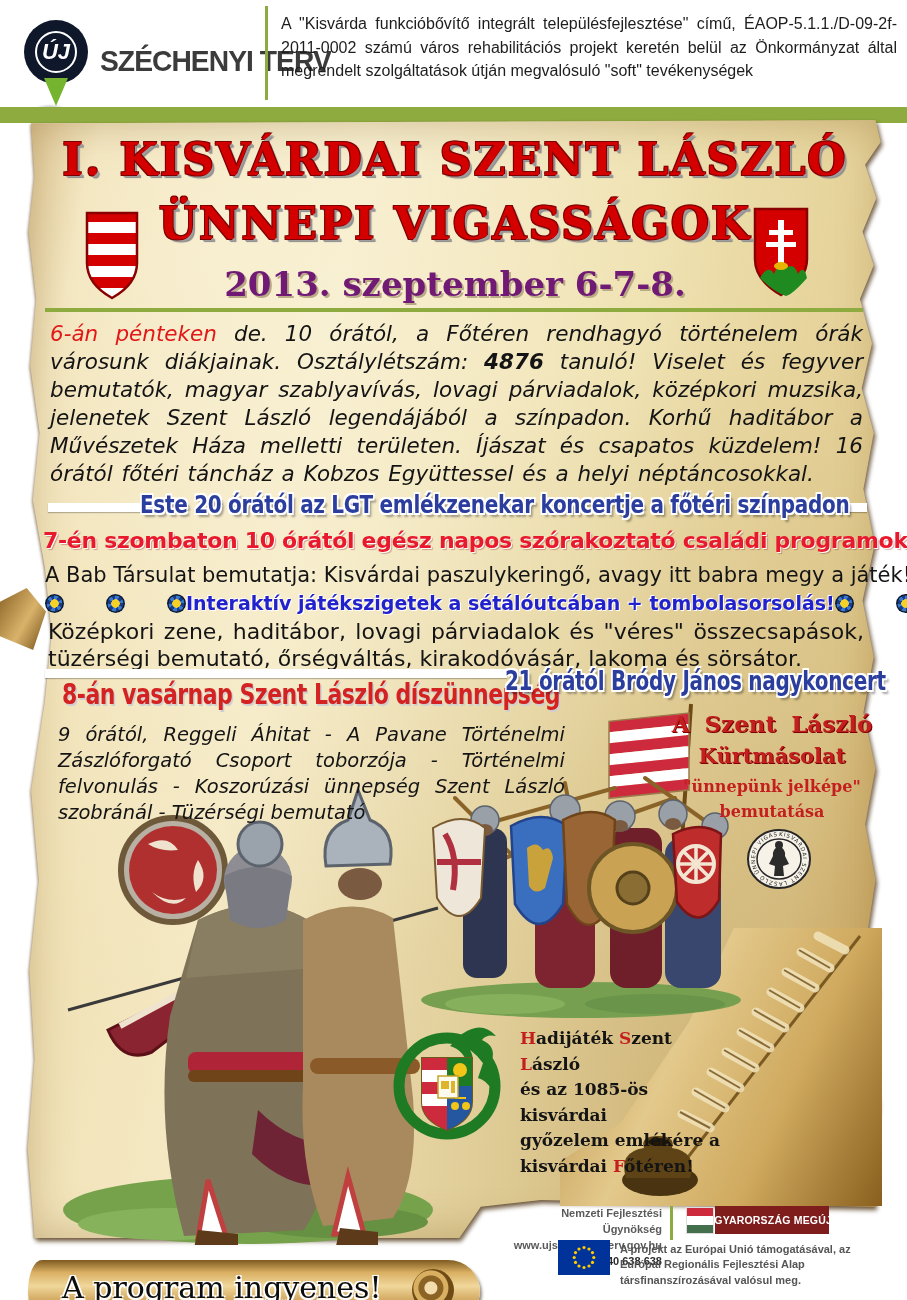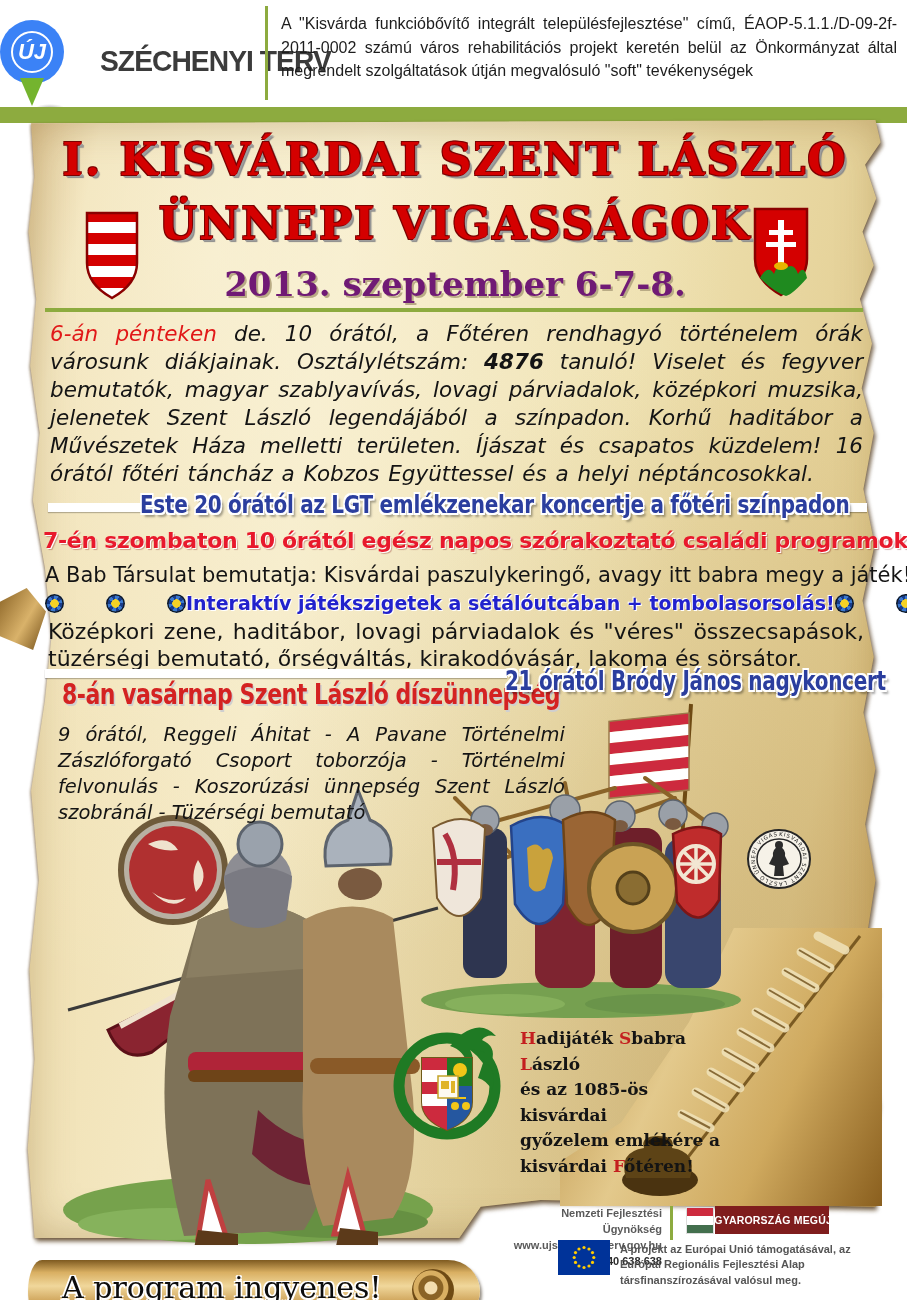--- a/index.html
+++ b/index.html
@@ -1,21 +1,21 @@
 <!DOCTYPE html>
 <html><head>
 <meta charset="utf-8">
 <style>
   html,body{margin:0;padding:0;}
   body{width:907px;height:1300px;background:#fff;font-family:"Liberation Sans",sans-serif;overflow:hidden;}
   .page{position:relative;width:907px;height:1300px;background:#fff;overflow:hidden;}
   .abs{position:absolute;}
 
   
-  .hdr-bubble{left:0;top:20px;width:64px;height:64px;background:#3b82f6;border-radius:50%;z-index:2;}
+  .hdr-bubble{left:24px;top:20px;width:64px;height:64px;background:#0f172a;border-radius:50%;z-index:2;}
   .hdr-bubble::after{content:'';position:absolute;left:20px;top:58px;border-left:12px solid transparent;border-right:12px solid transparent;border-top:28px solid #74b42e;}
   .hdr-uj{position:absolute;left:11px;top:11px;width:38px;height:38px;border:2px solid #fff;border-radius:50%;color:#fff;font-weight:bold;font-style:italic;font-size:22px;display:flex;align-items:center;justify-content:center;}
   .hdr-shadow{left:36px;top:104px;width:28px;height:7px;background:radial-gradient(#c2c2c2,transparent 72%);border-radius:50%;}
   .hdr-name{left:100px;top:44px;font-size:30px;font-weight:800;color:#3b3b3b;letter-spacing:-1px;transform:scaleX(.94);transform-origin:left;white-space:nowrap;}
   .hdr-divider{left:265px;top:6px;width:3px;height:94px;background:#8dab3f;}
   .hdr-text{left:281px;top:12px;width:616px;font-size:16px;line-height:1.47;color:#1d1d1d;text-align:justify;}
   .hdr-bar{left:0;top:107px;width:907px;height:16px;background:#8dab3f;}
 
   
   .parch-wrap{left:0;top:0;width:907px;height:1300px;z-index:1;filter:drop-shadow(2px 3px 2px rgba(62,36,6,.6)) drop-shadow(-1px 1px 1px rgba(96,62,18,.45));}
@@ -203,20 +203,26 @@
     </div>
   </div>
 
   <div class="abs kozep f-hand">Középkori zene, haditábor, lovagi párviadalok és "véres" összecsapások, tüzérségi bemutató, őrségváltás, kirakodóvásár, lakoma és sörsátor.</div>
 
   <div class="abs whitebar wb-mid"></div>
   <div class="abs sun-head f-hand">8-án vasárnap Szent László díszünnepség</div>
   <div class="abs sun-concert f-hand">21 órától Bródy János nagykoncert</div>
   <div class="abs program9 f-hand">9 órától, Reggeli Áhitat - A Pavane Történelmi Zászlóforgató Csoport toborzója - Történelmi felvonulás - Koszorúzási ünnepség Szent László szobránál - Tüzérségi bemutató</div>
 
+  <div class="abs horn f-gothic">
+    <div class="h1">A Szent László</div>
+    <div class="h2">Kürtmásolat</div>
+    <div class="h3">"ünnepünk jelképe"</div>
+    <div class="h4">bemutatása</div>
+  </div>
 
   <svg class="abs art" style="left:603px;top:700px;" width="96" height="280" viewBox="0 0 96 280">
     <line x1="88" y1="4" x2="70" y2="276" stroke="#6e4a14" stroke-width="4"></line>
     <g transform="skewY(-6)">
       <rect x="6" y="22" width="80" height="11" fill="#cd2a3e"></rect>
         <rect x="6" y="33" width="80" height="11" fill="#fff"></rect>
       <rect x="6" y="44" width="80" height="11" fill="#cd2a3e"></rect>
         <rect x="6" y="55" width="80" height="11" fill="#fff"></rect>
       <rect x="6" y="66" width="80" height="11" fill="#cd2a3e"></rect>
         <rect x="6" y="77" width="80" height="11" fill="#fff"></rect>
@@ -340,21 +346,21 @@
           <circle cx="74" cy="86" r="4" fill="#f2c618"></circle>
         <line x1="63" y1="78" x2="74" y2="78" stroke="#f2c618" stroke-width="2"></line>
         <rect x="46" y="56" width="20" height="22" fill="#fdfaf0" stroke="#c4a428" stroke-width="1.5"></rect>
         <rect x="49" y="61" width="8" height="8" fill="#e0b428"></rect>
           <rect x="59" y="61" width="4" height="12" fill="#e0b428"></rect>
       </g>
     </g>
   </svg>
 
   <div class="abs hadij f-gothic">
-    <div><span class="rt-redcap">H</span><span>adijáték </span><span class="rt-redcap">S</span><span>babra </span><span class="rt-redcap">L</span><span>ászló</span></div>
+    <div><span class="rt-redcap">H</span><span>adijáték </span><span class="rt-redcap">S</span><span>zent </span><span class="rt-redcap">L</span><span>ászló</span></div>
     <div><span>és az 1085-ös kisvárdai</span></div>
     <div><span>győzelem emlékére a</span></div>
     <div><span>kisvárdai </span><span class="rt-redcap">F</span><span>őtéren!</span></div>
   </div>
 
 
   <div class="abs roll">
     <div class="roll-curl"></div>
     <div class="free-text">A program ingyenes!</div>
   </div>

